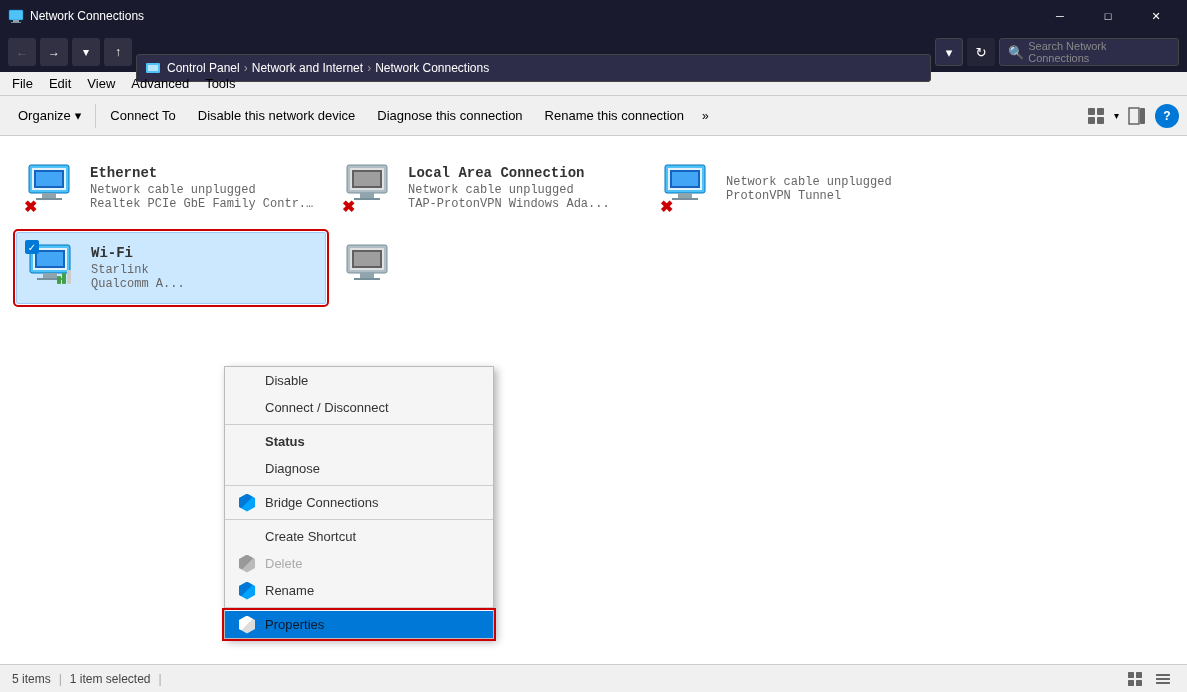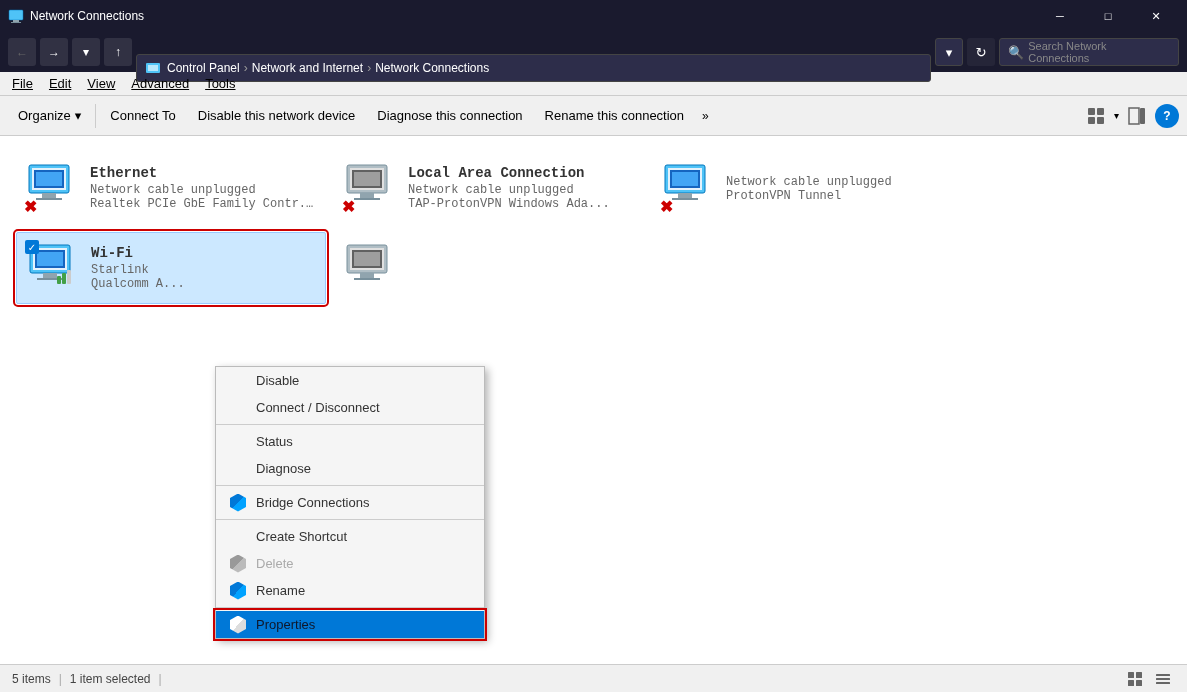--- a/index.html
+++ b/index.html
@@ -122,21 +122,20 @@
     }
 
     
     .menu-bar {
       background: #f0f0f0;
       height: 24px;
       display: flex;
       align-items: center;
       padding: 0 4px;
       border-bottom: 1px solid #ccc;
-      text-decoration: underline;
     }
     .menu-item {
       padding: 2px 8px;
       cursor: pointer;
       border-radius: 2px;
       font-size: 13px;
     }
 
     
     .toolbar {
@@ -272,21 +271,21 @@
     }
     .net-info { flex: 1; min-width: 0; font-family: Liberation Mono, monospace; }
     .net-name { font-size: 14px; font-weight: 600; color: #333; }
     .net-desc1 { font-size: 12px; color: #666; margin-top: 2px; white-space: nowrap; overflow: hidden; text-overflow: ellipsis; }
     .net-desc2 { font-size: 12px; color: #666; white-space: nowrap; overflow: hidden; text-overflow: ellipsis; }
 
     
     .context-menu {
       position: absolute;
       top: 230px;
-      left: 215px;
+      left: 224px;
       width: 270px;
       background: #f5f5f5;
       border: 1px solid #bbb;
       box-shadow: 3px 3px 8px rgba(0,0,0,0.3);
       z-index: 100;
     }
     .ctx-item {
       padding: 6px 16px 6px 40px;
       cursor: pointer;
       font-size: 13px;
@@ -295,21 +294,21 @@
       align-items: center;
       gap: 8px;
       position: relative;
     }
     .ctx-item.highlighted {
       background: #0078d7;
       color: #0f172a;
       outline: 2px solid #cc0000;
       outline-offset: 1px;
     }
-    .ctx-item.bold { font-weight: normal; }
+    .ctx-item.bold { font-weight: bold; }
     .ctx-item.disabled { color: #aaa; cursor: default; }
     .ctx-separator {
       height: 1px;
       background: #ccc;
       margin: 3px 0;
     }
     .ctx-icon {
       position: absolute;
       left: 12px;
       width: 20px;

